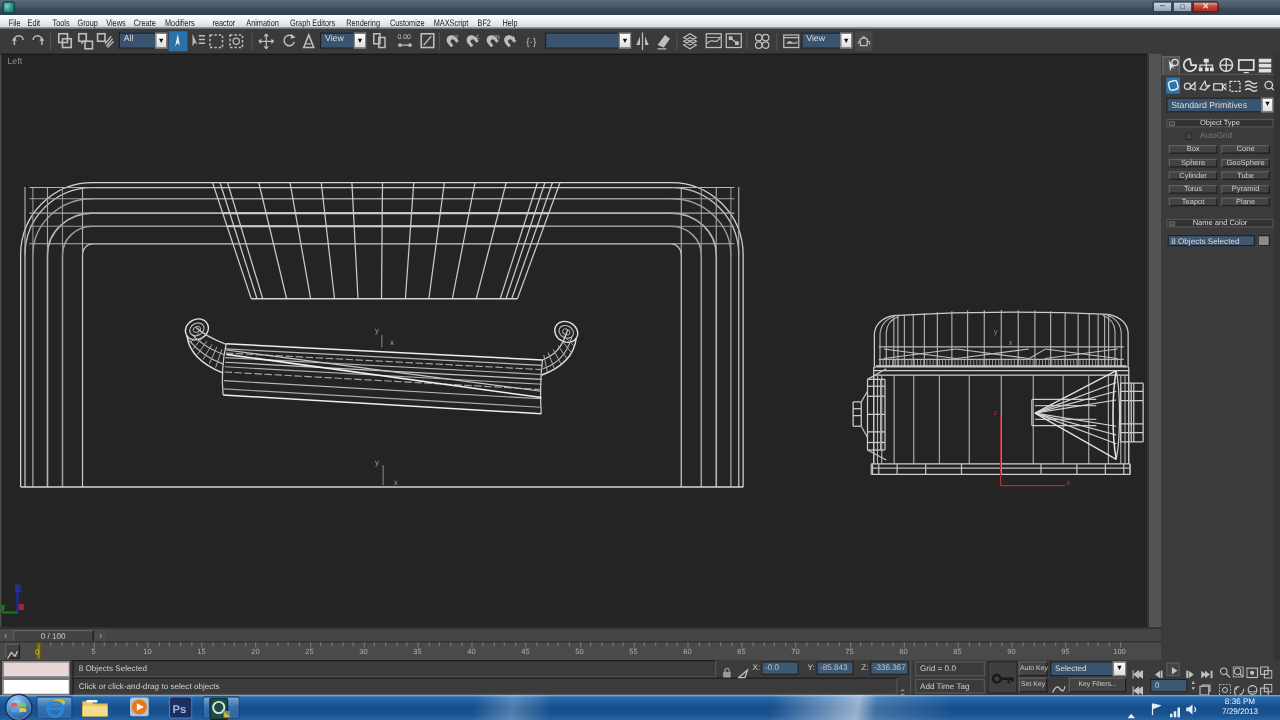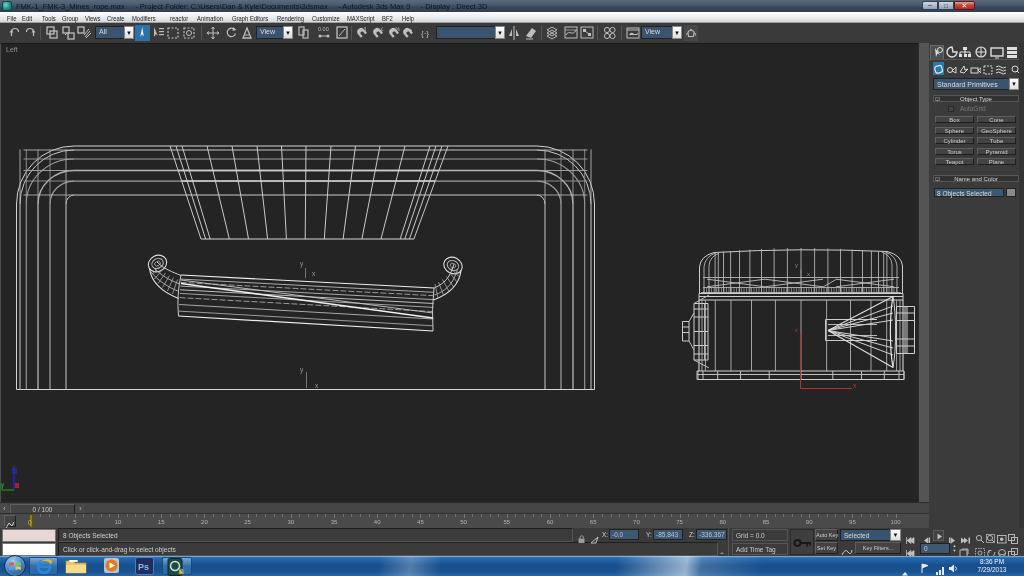--- a/index.html
+++ b/index.html
@@ -5,21 +5,20 @@
 .abs{position:absolute;}
 .tb-combo{background:#3a536e;border:1px solid #222;border-right:none;color:#dcdcdc;font-size:7px;line-height:9px;padding-left:3px;}
 .tb-drop{background:linear-gradient(#fff,#ddd);border:1px solid #888;color:#111;text-align:center;}
 .btn3d{background:#434343;border-top:1px solid #5f5f5f;border-left:1px solid #5f5f5f;border-right:1px solid #1e1e1e;border-bottom:1px solid #1e1e1e;color:#cccccc;text-align:center;}
 .sunk{border-top:1px solid #1e1e1e;border-left:1px solid #1e1e1e;border-right:1px solid #555;border-bottom:1px solid #555;}
 .roll{background:#323232;border:1px solid #555;color:#d8d8d8;font-size:6.5px;text-align:center;}
 </style></head><body>
 
 <div class="abs" style="left:0;top:0;width:1024px;height:12px;background:linear-gradient(180deg,#5a6b7d 0%,#47586a 45%,#3a4a5c 55%,#31404f 100%);">
   <div class="abs" style="left:2px;top:1px;width:10px;height:10px;background:radial-gradient(circle at 35% 35%,#7fd0c8,#1f8a80 60%,#0e6a60);border-radius:2px;border:1px solid #0a4a44;"></div>
-  <div class="abs" style="left:16px;top:1.5px;font-size:7.5px;color:#0d1420;white-space:nowrap;">FMK-1_FMK-3_Mines_rope.max&nbsp;&nbsp;&nbsp;&nbsp;&nbsp;- Project Folder: C:\Users\Dan &amp; Kyle\Documents\3dsmax&nbsp;&nbsp;&nbsp;&nbsp;&nbsp;- Autodesk 3ds Max 9&nbsp;&nbsp;&nbsp;&nbsp;&nbsp;- Display : Direct 3D</div>
   <div class="abs" style="left:922px;top:1px;width:16px;height:9px;background:linear-gradient(#cfd8e2,#8fa0b2);border:1px solid #30404f;border-radius:2px 0 0 2px;font-size:7px;color:#223;text-align:center;line-height:6px;">–</div>
   <div class="abs" style="left:938px;top:1px;width:16px;height:9px;background:linear-gradient(#cfd8e2,#8fa0b2);border:1px solid #30404f;font-size:6px;color:#223;text-align:center;line-height:8px;">□</div>
   <div class="abs" style="left:954px;top:1px;width:21px;height:9px;background:linear-gradient(#e8a598,#c4473a 45%,#a62d20);border:1px solid #5a1812;border-radius:0 2px 2px 0;font-size:7px;color:#fff;text-align:center;line-height:8px;">✕</div>
 </div>
 
 <div class="abs" style="left:0;top:12px;width:1024px;height:11px;background:linear-gradient(180deg,#fcfdfe,#e8ebee 60%,#d4d9de);border-bottom:1px solid #9aa0a6;">
 <span class="abs" style="left:7px;top:2px;font-size:7.5px;color:#1a1a1a;transform:scaleX(0.78);transform-origin:0 0;white-space:nowrap;">File</span>
     <span class="abs" style="left:22px;top:2px;font-size:7.5px;color:#1a1a1a;transform:scaleX(0.78);transform-origin:0 0;white-space:nowrap;">Edit</span>
     <span class="abs" style="left:42px;top:2px;font-size:7.5px;color:#1a1a1a;transform:scaleX(0.78);transform-origin:0 0;white-space:nowrap;">Tools</span>
     <span class="abs" style="left:62px;top:2px;font-size:7.5px;color:#1a1a1a;transform:scaleX(0.78);transform-origin:0 0;white-space:nowrap;">Group</span>

